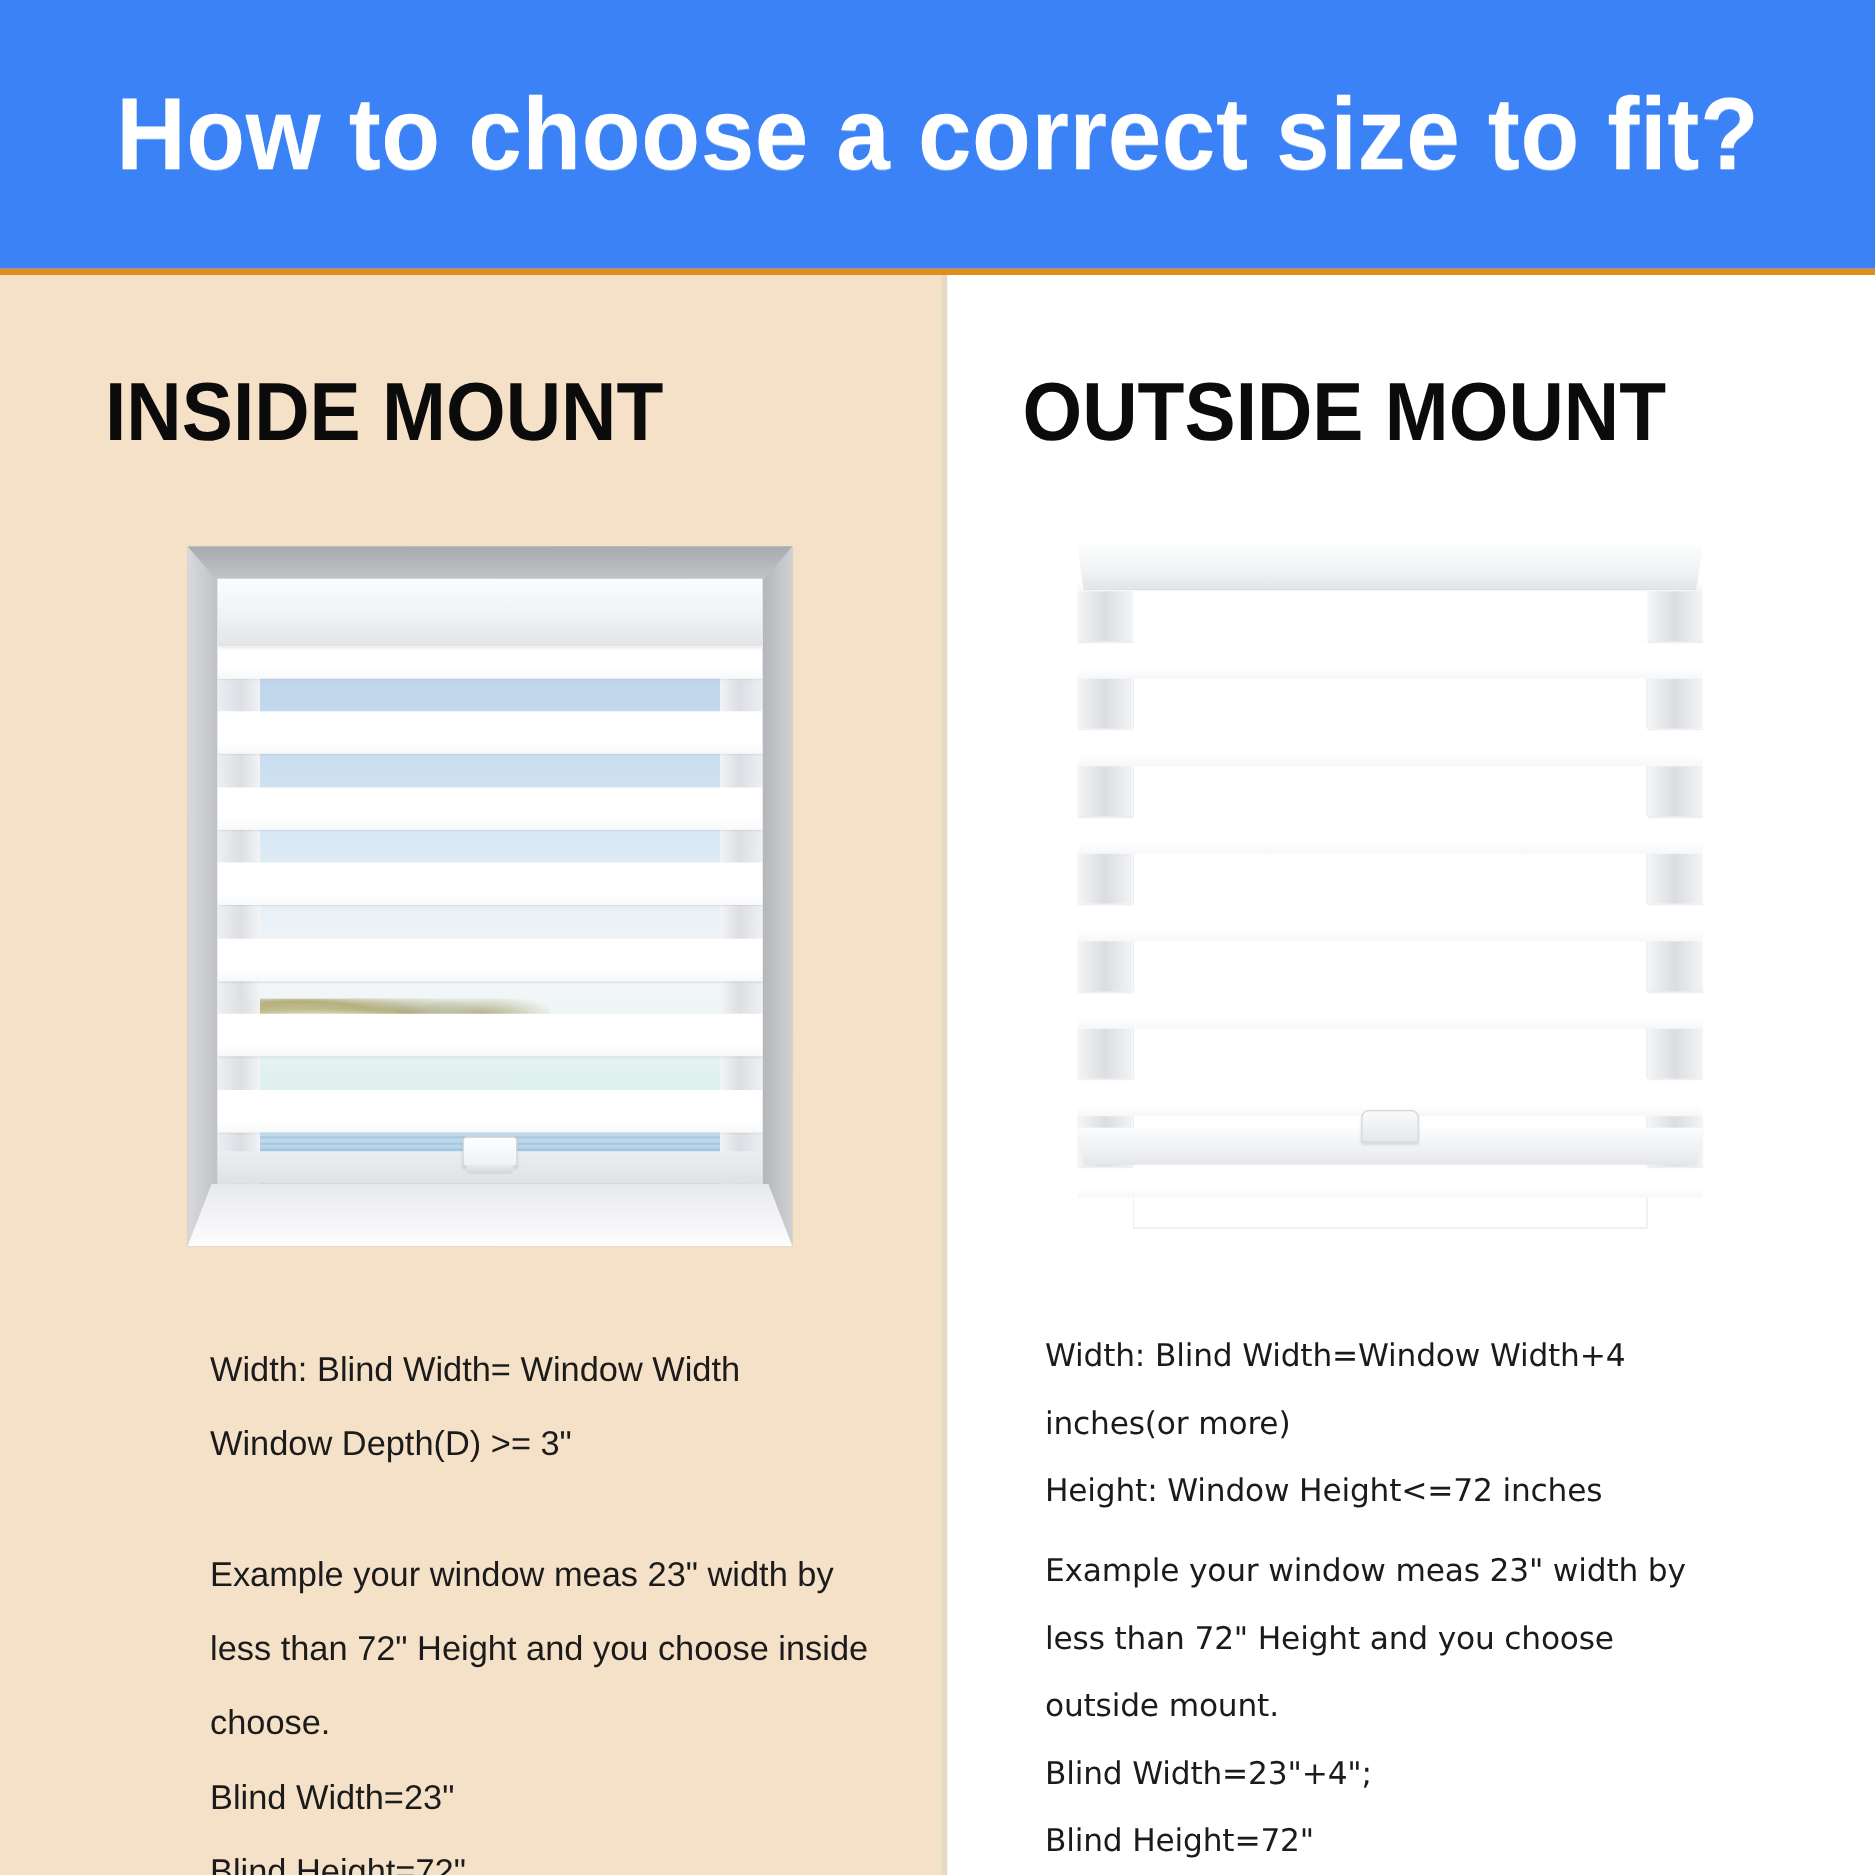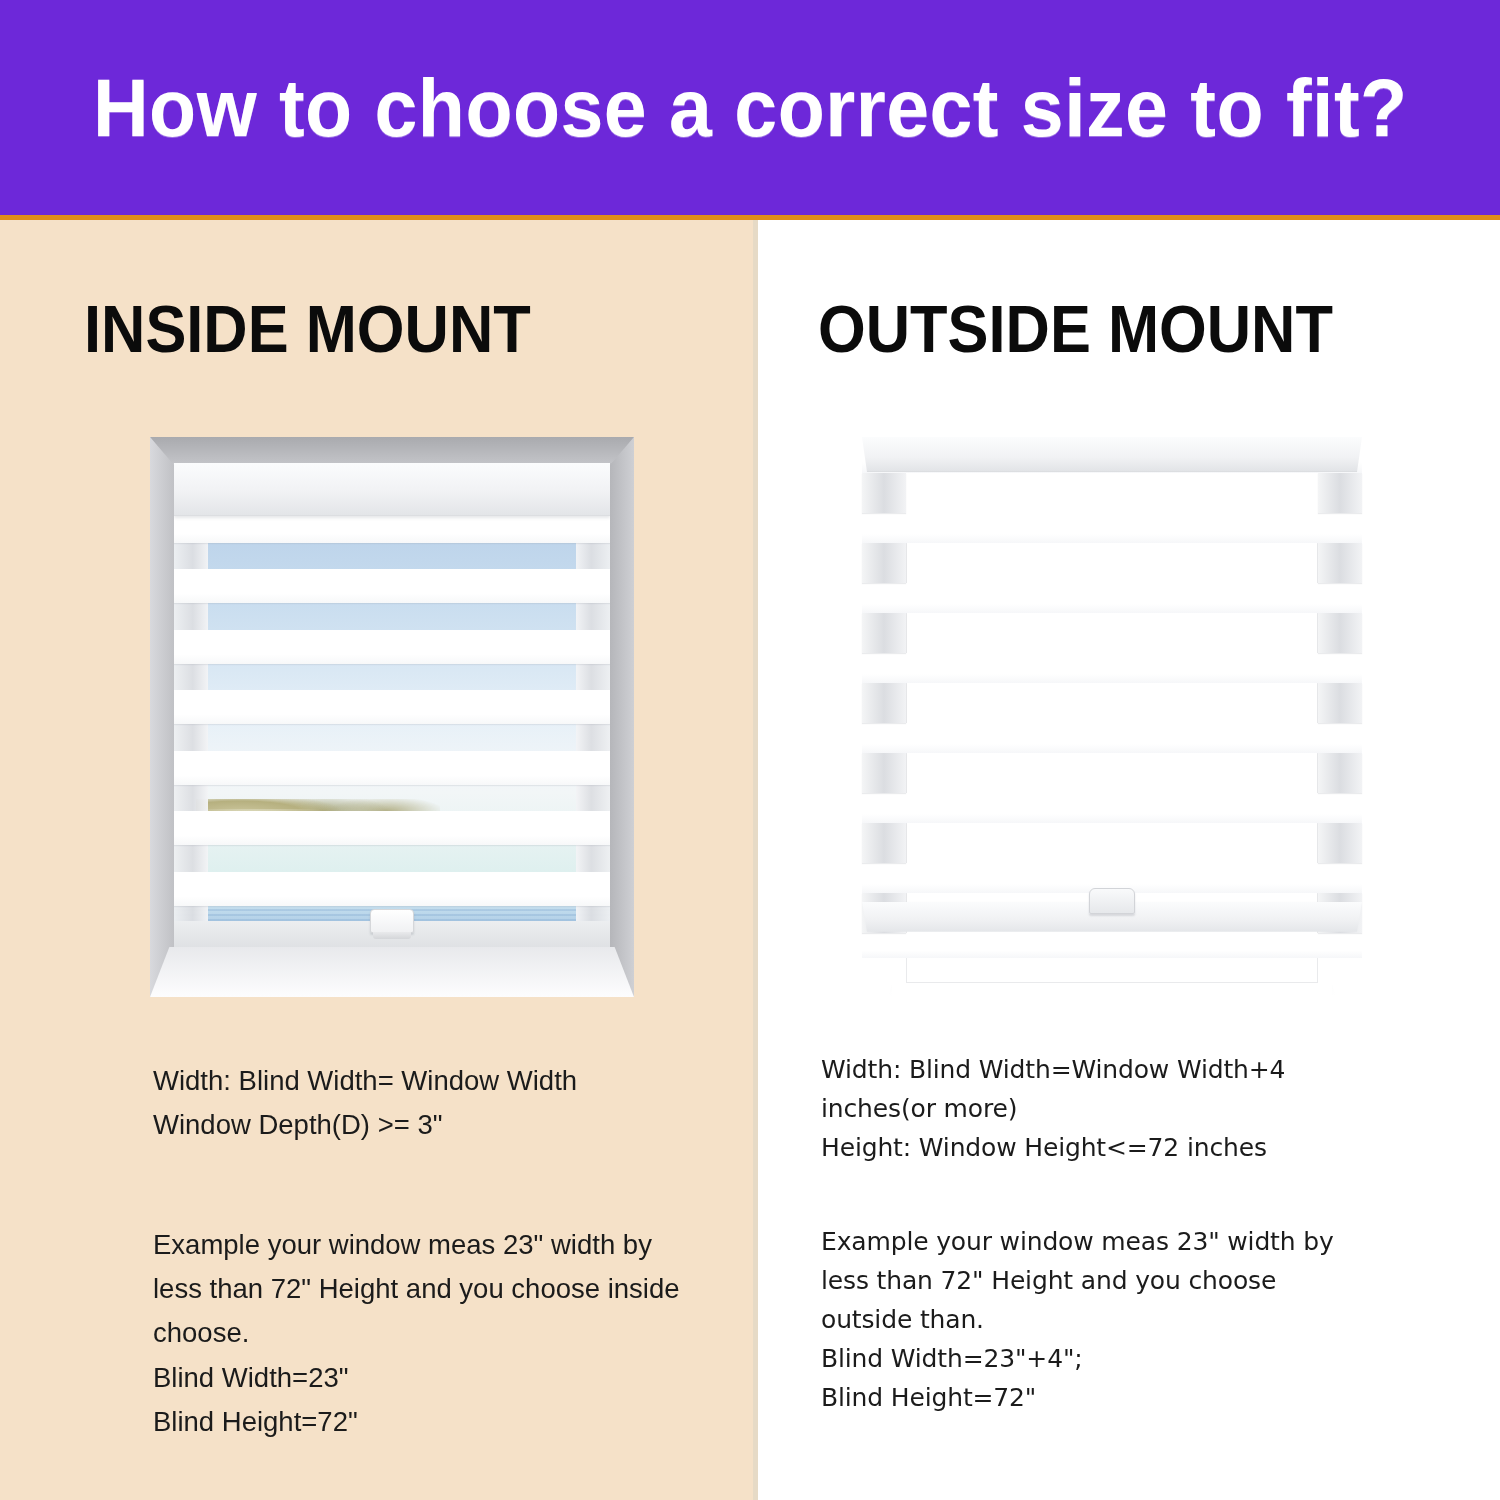--- a/index.html
+++ b/index.html
@@ -21,21 +21,21 @@
     height: 1500px;
     background: #ffffff;
   }
 
   
   .banner {
     position: absolute;
     left: 0; top: 0;
     width: 1500px;
     height: 215px;
-    background: #6d28d9;
+    background: #3b82f6;
     display: flex;
     align-items: center;
     justify-content: center;
   }
   .banner-underline {
     position: absolute;
     left: 0; top: 215px;
     width: 1500px;
     height: 5px;
     background: #e08d1a;
@@ -106,21 +106,21 @@
     width: 575px;
     font-family: "DejaVu Sans", sans-serif;
     font-size: 25px;
     line-height: 1.52;
     letter-spacing: -0.15px;
   }
   .tb-left-specs    { top: 1058px; }
   .tb-left-example  { top: 1222px; }
   .tb-right-specs   { top: 1050px; }
   .tb-right-example { top: 1222px; }
-  .textblock p { margin: 1px; }
+  .textblock p { margin: 16px; }
 
   
   .im-wrap {
     position: absolute;
     left: 150px; top: 437px;
     width: 484px; height: 560px;
   }
   
   .im-reveal {
     position: absolute; inset: 0;
@@ -457,18 +457,18 @@
     </div>
 
   <div class="textblock tb-right tb-right-specs" id="tb-right-specs">
       <p>Width: Blind Width=Window Width+4</p>
       <p>inches(or more)</p>
       <p>Height: Window Height&lt;=72 inches</p>
     </div>
   <div class="textblock tb-right tb-right-example" id="tb-right-example">
       <p>Example your window meas 23" width by</p>
       <p>less than 72" Height and you choose</p>
-      <p>outside than.</p>
+      <p>outside mount.</p>
       <p>Blind Width=23"+4";</p>
       <p>Blind Height=72"</p>
     </div>
 
 </div>
 
 </body></html>

